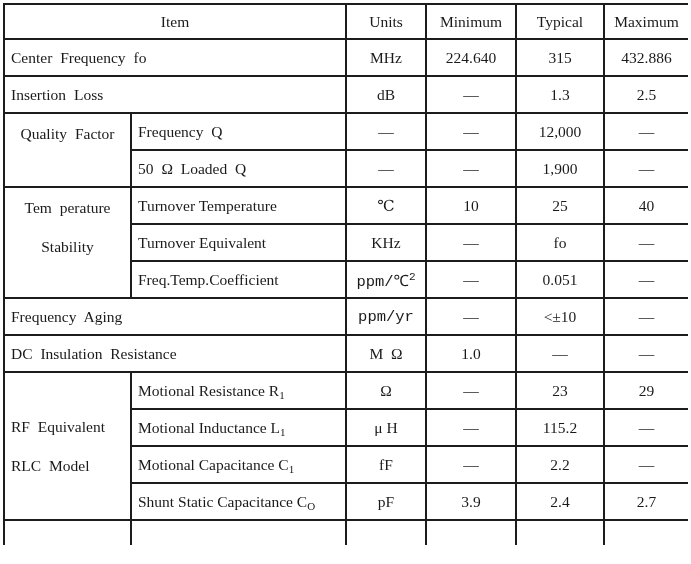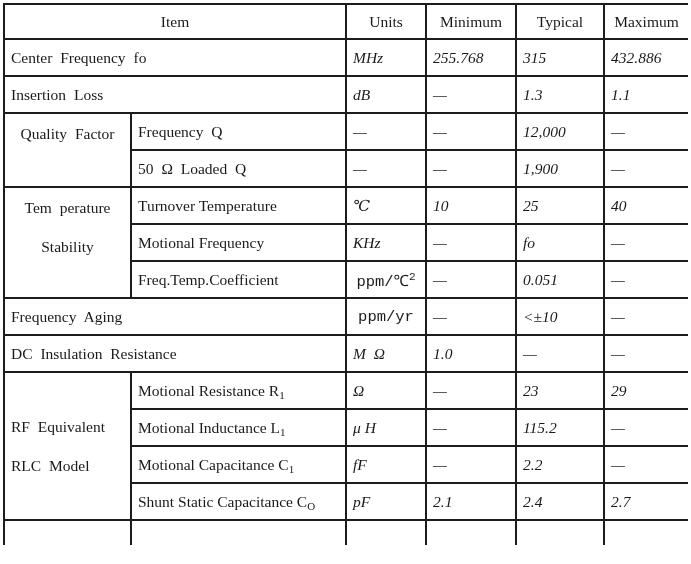--- a/index.html
+++ b/index.html
@@ -33,21 +33,21 @@
   }
   table.spec th{height:33px;text-align:center;word-spacing:2px;}
   table.spec td{height:35px;}
   td.item{text-align:left;padding-left:7px;}
   td.ws{word-spacing:4px;}
   td.indent{padding-left:15px;}
   td.grp{vertical-align:top;padding-left:7px;word-spacing:4px;text-align:center;}
   td.grp .gline{line-height:39px;height:39px;}
   td.grp-mid{vertical-align:middle;padding-left:7px;word-spacing:4px;margin-top:37px;}
   td.grp-mid .gline{line-height:39px;height:39px;}
-  td.c{text-align:left;font-style:italic;}
+  td.c{text-align:center;}
   td.unit-left{text-align:center;padding-left:3px;font-family:Liberation Mono, monospace;}
   sub{font-size:11px;vertical-align:-3px;line-height:0;}
   sup{font-size:11px;vertical-align:6px;line-height:0;}
   tr.stub td{height:24px;border-bottom:none;}
 </style>
 </head>
 <body>
 
 <div class="canvas">
   <div class="frame">
@@ -66,30 +66,30 @@
           <th>Units</th>
           <th>Minimum</th>
           <th>Typical</th>
           <th>Maximum</th>
         </tr>
       </thead>
       <tbody>
         <tr>
           <td colspan="2" class="item ws">Center Frequency fo</td>
           <td class="c">MHz</td>
-          <td class="c">255.768</td>
+          <td class="c">224.640</td>
           <td class="c">315</td>
           <td class="c">432.886</td>
         </tr>
         <tr>
           <td colspan="2" class="item ws">Insertion Loss</td>
           <td class="c">dB</td>
           <td class="c">—</td>
           <td class="c">1.3</td>
-          <td class="c">1.1</td>
+          <td class="c">2.5</td>
         </tr>
         <tr>
           <td rowspan="2" class="grp">
             <div class="gline">Quality Factor</div>
           </td>
           <td class="item ws">Frequency Q</td>
           <td class="c">—</td>
           <td class="c">—</td>
           <td class="c">12,000</td>
           <td class="c">—</td>
@@ -106,21 +106,21 @@
             <div class="gline">Tem perature</div>
             <div class="gline">Stability</div>
           </td>
           <td class="item">Turnover Temperature</td>
           <td class="c">℃</td>
           <td class="c">10</td>
           <td class="c">25</td>
           <td class="c">40</td>
         </tr>
         <tr>
-          <td class="item">Motional Frequency</td>
+          <td class="item">Turnover Equivalent</td>
           <td class="c">KHz</td>
           <td class="c">—</td>
           <td class="c">fo</td>
           <td class="c">—</td>
         </tr>
         <tr>
           <td class="item">Freq.Temp.Coefficient</td>
           <td class="unit-left"><span>ppm/℃</span><sup>2</sup></td>
           <td class="c">—</td>
           <td class="c">0.051</td>
@@ -161,21 +161,21 @@
         <tr>
           <td class="item"><span>Motional Capacitance C</span><sub>1</sub></td>
           <td class="c">fF</td>
           <td class="c">—</td>
           <td class="c">2.2</td>
           <td class="c">—</td>
         </tr>
         <tr>
           <td class="item"><span>Shunt Static Capacitance C</span><sub>O</sub></td>
           <td class="c">pF</td>
-          <td class="c">2.1</td>
+          <td class="c">3.9</td>
           <td class="c">2.4</td>
           <td class="c">2.7</td>
         </tr>
         <tr class="stub">
           <td></td>
           <td></td>
           <td></td>
           <td></td>
           <td></td>
           <td></td>

